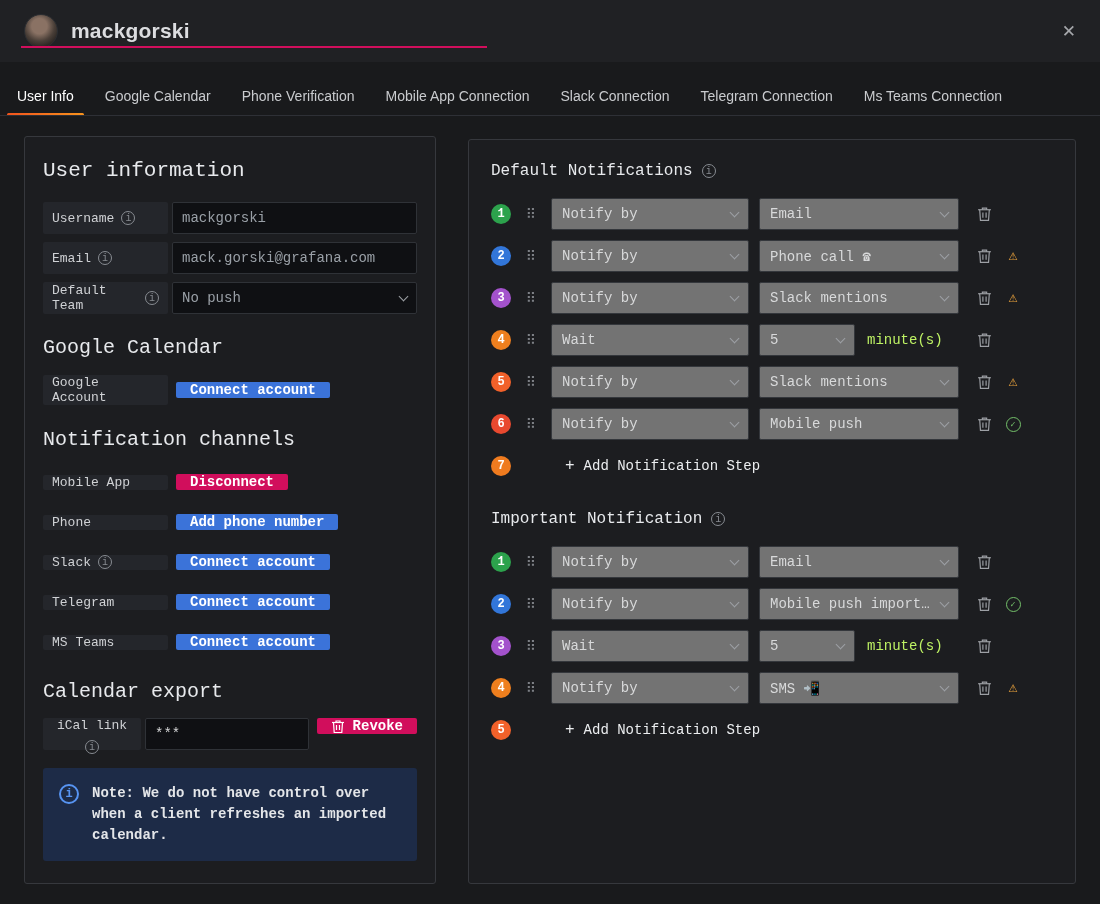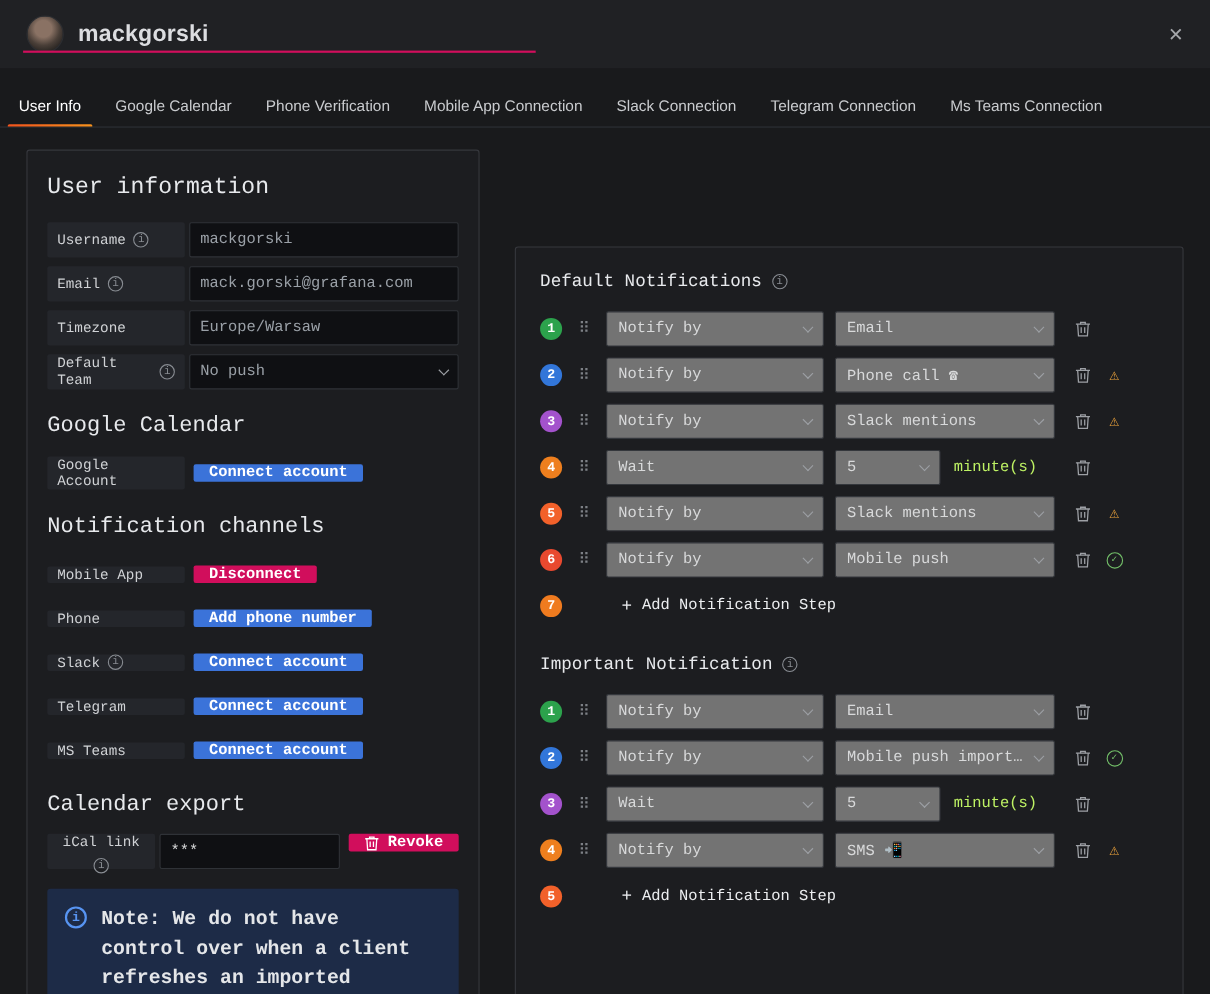--- a/index.html
+++ b/index.html
@@ -51,21 +51,21 @@
   .crow { display: flex; align-items: center; height: 32px; margin-bottom: 8px; }
 
   .btn { height: 16px; border: none; border-radius: 2px; padding: 0 14px; font-size: 14px; font-weight: 600; color: #fff; cursor: pointer; display: inline-flex; align-items: center; gap: 8px; font-family: inherit; flex: none; }
   .btn.blue { background: #3b73d9; }
   .btn.red { background: #d10e5c; }
   .btn.ml { margin-left: 4px; }
   .btn.ml8 { margin-left: 8px; }
 
   .note { margin-top: 18px; background: #1d2b47; border-radius: 3px; padding: 15px 16px; display: flex; gap: 13px; align-items: flex-start; }
   .note-i { width: 20px; height: 20px; border: 2px solid #5794f2; color: #5794f2; border-radius: 50%; font-size: 12px; font-weight: 700; display: flex; align-items: center; justify-content: center; flex: none; margin-top: 1px; }
-  .note-text { font-size: 18px; font-weight: 700; color: #e4e6e9; line-height: 1.5; max-width: 300px; }
+  .note-text { font-size: 14px; font-weight: 700; color: #e4e6e9; line-height: 1.5; max-width: 300px; }
 
   
   .nheading { display: flex; align-items: center; gap: 9px; font-size: 16px; font-weight: 500; color: #e7e9ec; margin-bottom: 18px; }
   .nheading.second { margin-top: 28px; }
 
   .nrow { display: flex; align-items: center; height: 32px; margin-bottom: 10px; }
   .badge { width: 20px; height: 20px; border-radius: 50%; color: #fff; font-size: 12px; font-weight: 700; display: flex; align-items: center; justify-content: center; flex: none; margin-right: 14px; }
   .c1 { background: #2ca24c; } .c2 { background: #3276d9; } .c3 { background: #a352cc; }
   .c4 { background: #ee7f1e; } .c5 { background: #f2612a; } .c6 { background: #e8492f; } .c7 { background: #ef7b1f; }
 
@@ -128,28 +128,20 @@
     <div class="frow">
       <div class="flabel">
         <span>Email</span>
         <span class="info-i">i</span>
       </div>
       <div class="finput">
         <span>mack.gorski@grafana.com</span>
       </div>
     </div>
 
-    <div class="frow">
-      <div class="flabel">
-        <span>Timezone</span>
-      </div>
-      <div class="finput">
-        <span>Europe/Warsaw</span>
-      </div>
-    </div>
 
     <div class="frow">
       <div class="flabel">
         <span>Default Team</span>
         <span class="info-i">i</span>
       </div>
       <div class="finput select">
         <span>No push</span>
         <span class="chev"></span>
       </div>

